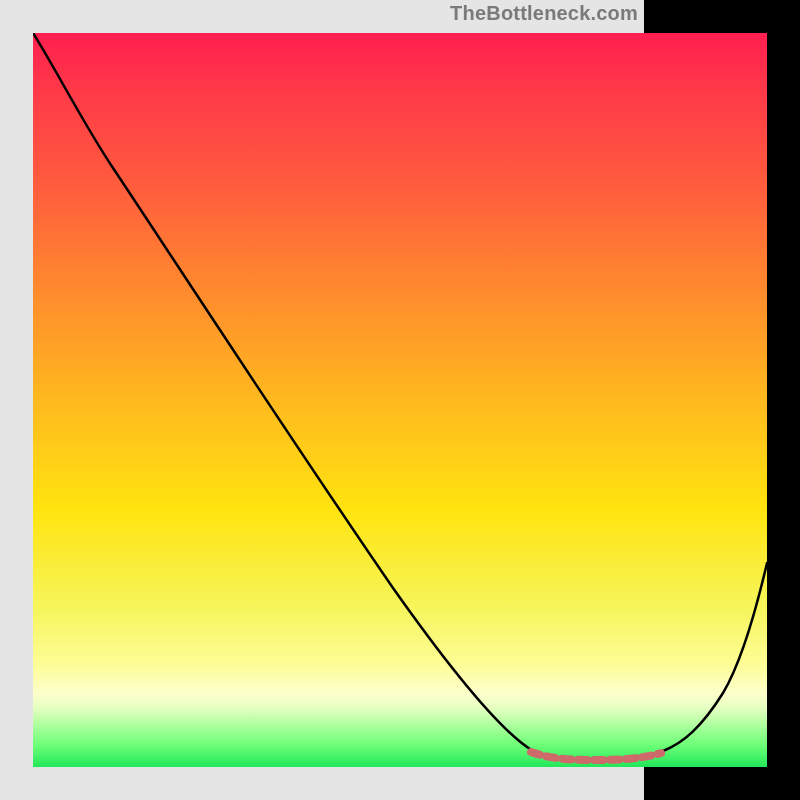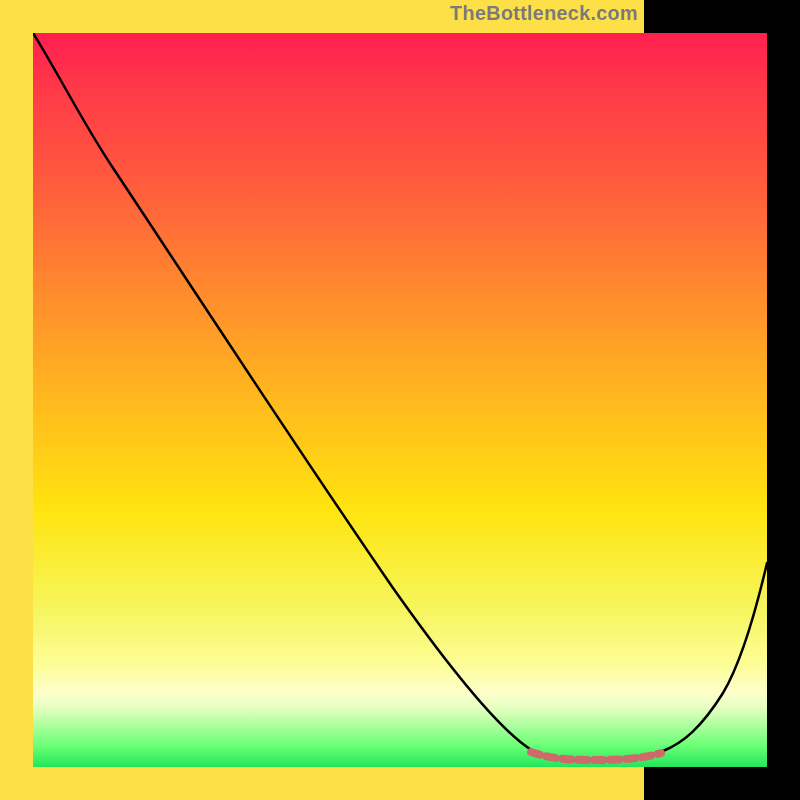--- a/index.html
+++ b/index.html
@@ -7,21 +7,21 @@
     padding: 0;
     width: 800px;
     height: 800px;
     background: #000000;
     overflow: hidden;
   }
   .container {
     position: relative;
     width: 644px;
     height: 800px;
-    background: #fde047;
+    background: #e5e5e5;
   }
   .watermark {
     position: absolute;
     top: 2px;
     right: 6px;
     font-family: Arial, Helvetica, sans-serif;
     font-size: 20px;
     font-weight: 600;
     color: #7a7a7a;
     z-index: 10;

